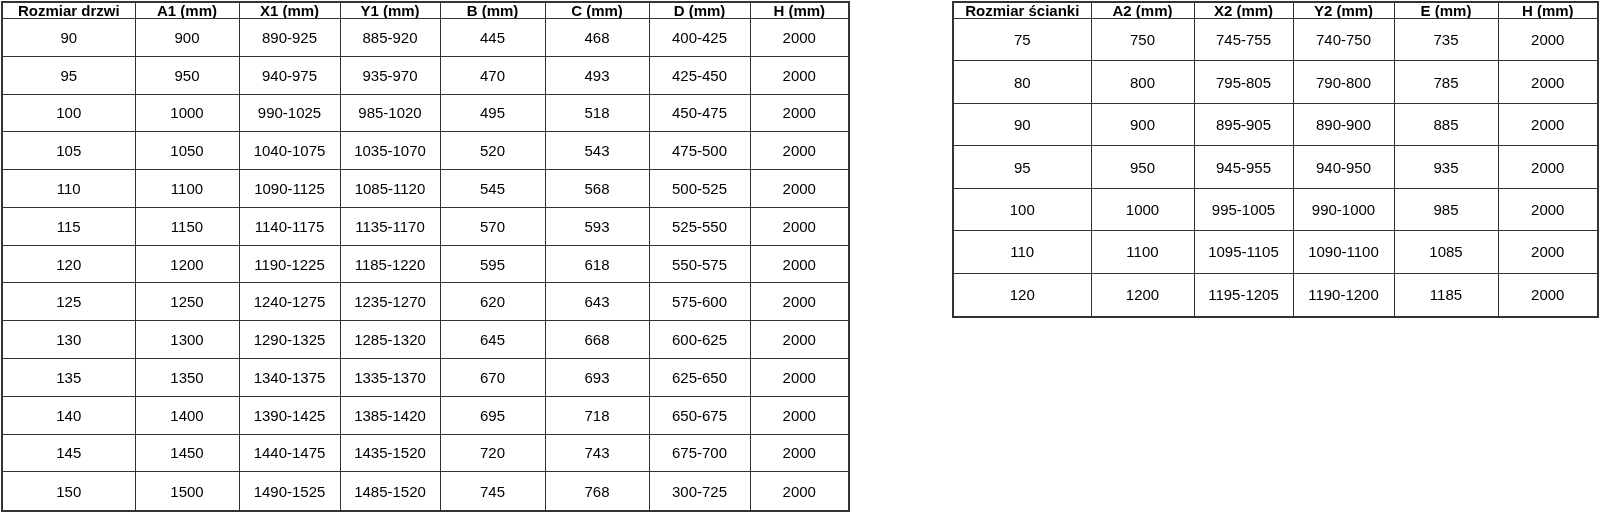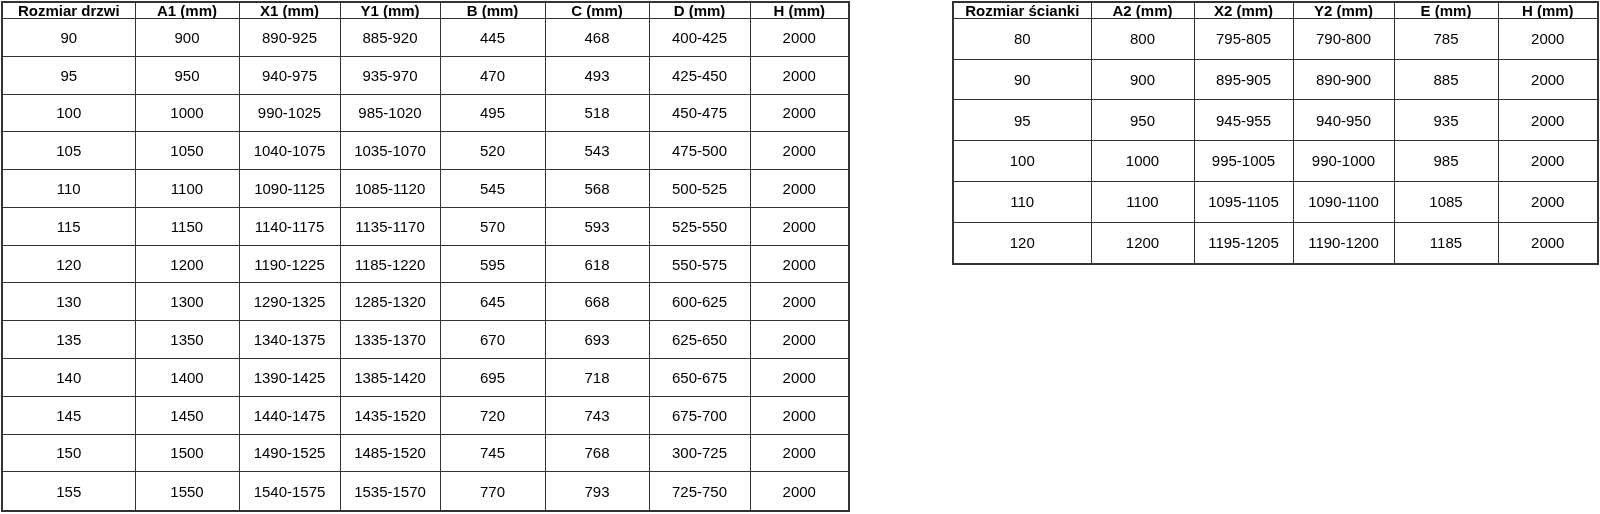--- a/index.html
+++ b/index.html
@@ -42,21 +42,21 @@
   #doors-table {
     left: 1px;
     top: 1px;
     width: 847px;
     height: 511px;
   }
   #walls-table {
     left: 952px;
     top: 1px;
     width: 645px;
-    height: 264px;
+    height: 317px;
   }
 </style>
 </head>
 <body>
 
 <table class="spec" id="doors-table">
   <colgroup>
     <col style="width:133px">
     <col style="width:104px">
     <col style="width:101px">
@@ -143,20 +143,30 @@
         <td>120</td>
         <td>1200</td>
         <td>1190-1225</td>
         <td>1185-1220</td>
         <td>595</td>
         <td>618</td>
         <td>550-575</td>
         <td>2000</td>
       </tr>
       <tr>
+        <td>125</td>
+        <td>1250</td>
+        <td>1240-1275</td>
+        <td>1235-1270</td>
+        <td>620</td>
+        <td>643</td>
+        <td>575-600</td>
+        <td>2000</td>
+      </tr>
+      <tr>
         <td>130</td>
         <td>1300</td>
         <td>1290-1325</td>
         <td>1285-1320</td>
         <td>645</td>
         <td>668</td>
         <td>600-625</td>
         <td>2000</td>
       </tr>
       <tr>
@@ -190,30 +200,20 @@
         <td>2000</td>
       </tr>
       <tr>
         <td>150</td>
         <td>1500</td>
         <td>1490-1525</td>
         <td>1485-1520</td>
         <td>745</td>
         <td>768</td>
         <td>300-725</td>
-        <td>2000</td>
-      </tr>
-      <tr>
-        <td>155</td>
-        <td>1550</td>
-        <td>1540-1575</td>
-        <td>1535-1570</td>
-        <td>770</td>
-        <td>793</td>
-        <td>725-750</td>
         <td>2000</td>
       </tr>
     </tbody>
 </table>
 
 <table class="spec" id="walls-table">
   <colgroup>
     <col style="width:138px">
     <col style="width:103px">
     <col style="width:99px">
@@ -226,20 +226,28 @@
         <th>Rozmiar ścianki</th>
         <th>A2 (mm)</th>
         <th>X2 (mm)</th>
         <th>Y2 (mm)</th>
         <th>E (mm)</th>
         <th>H (mm)</th>
       </tr>
   </thead>
   <tbody>
       <tr>
+        <td>75</td>
+        <td>750</td>
+        <td>745-755</td>
+        <td>740-750</td>
+        <td>735</td>
+        <td>2000</td>
+      </tr>
+      <tr>
         <td>80</td>
         <td>800</td>
         <td>795-805</td>
         <td>790-800</td>
         <td>785</td>
         <td>2000</td>
       </tr>
       <tr>
         <td>90</td>
         <td>900</td>

